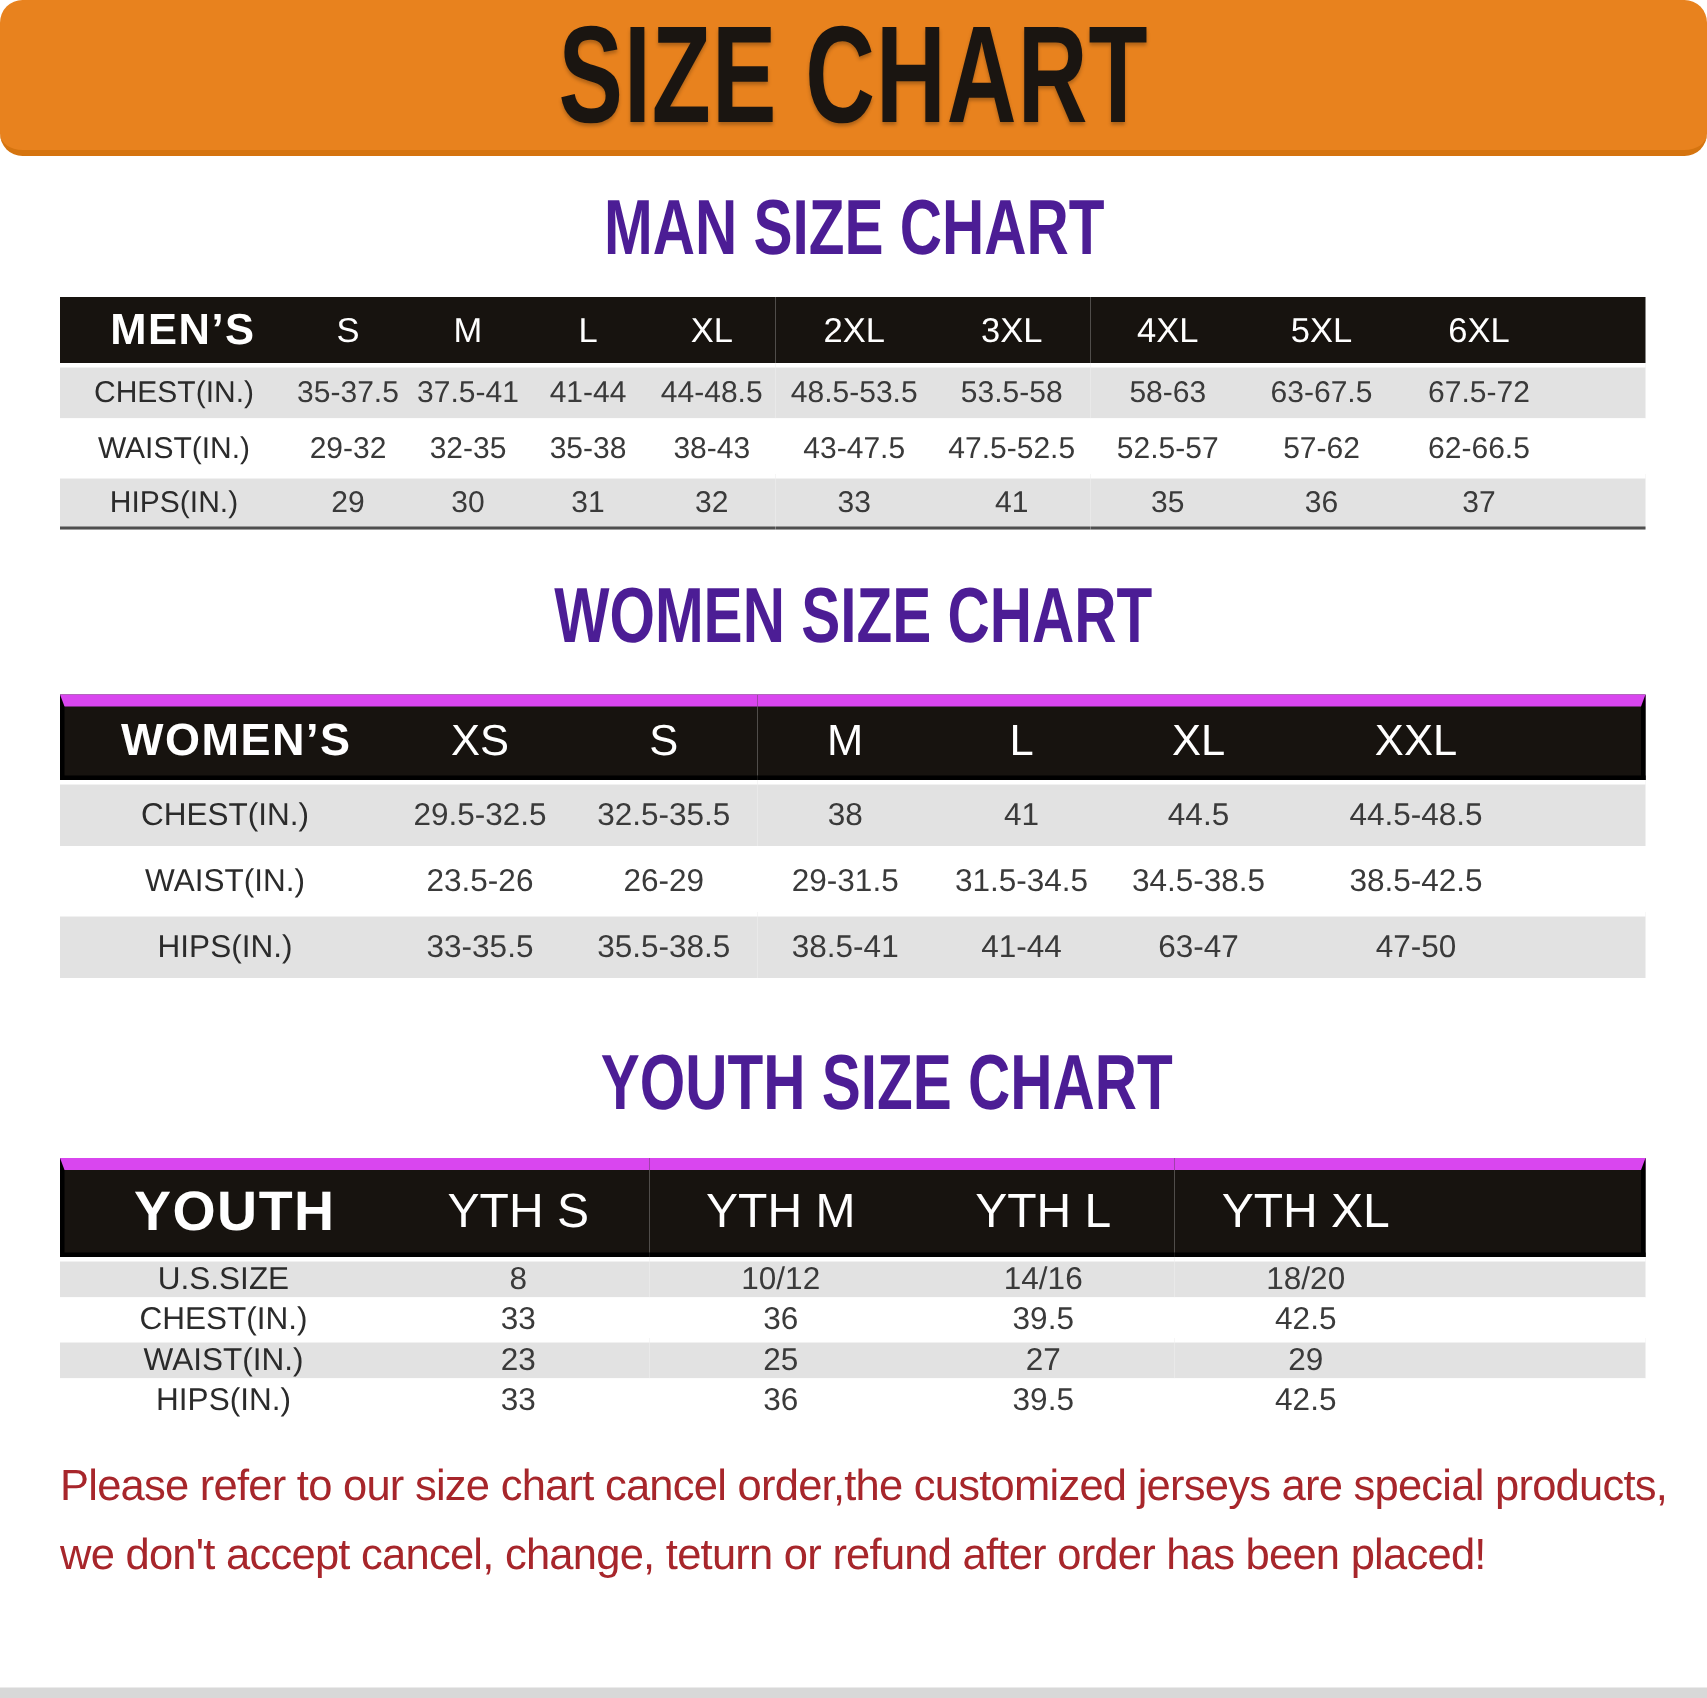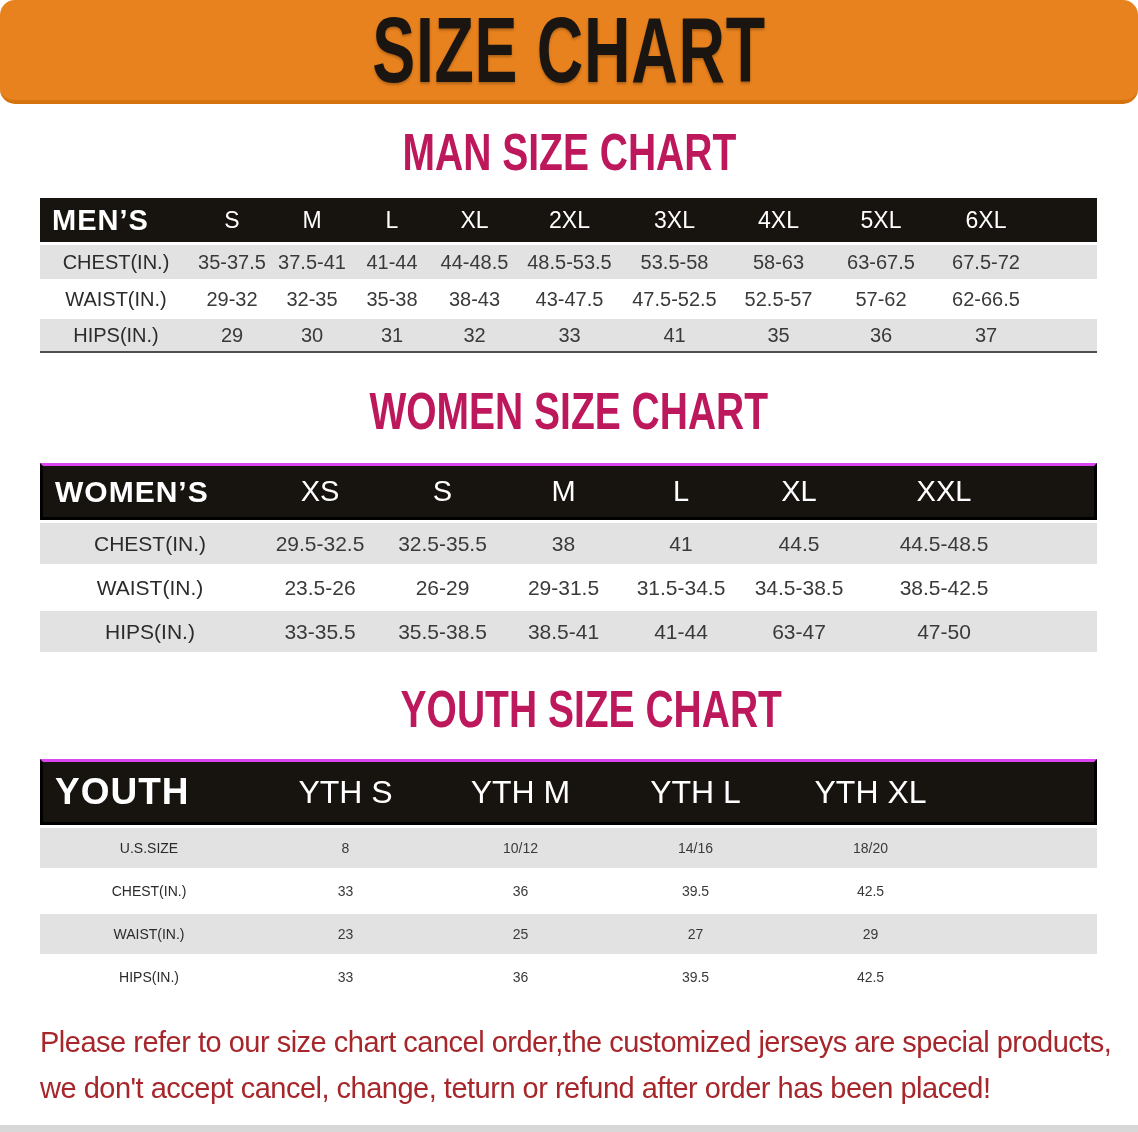--- a/index.html
+++ b/index.html
@@ -29,83 +29,83 @@
     transform-origin: center;
     white-space: nowrap;
     letter-spacing: 1px;
     text-shadow: 0 2px 3px rgba(0,0,0,0.25);
   }
 
   
   .section-heading {
     text-align: center;
     height: 52px; line-height: 52px;
-    font-weight: 700; color: #be185d;
+    font-weight: 700; color: #4c1d95;
   }
   .section-heading .inner {
     display: inline-block;
     font-size: 52px;
     transform: scaleX(0.75);
     transform-origin: center;
     white-space: nowrap;
   }
   .sec-h-0 { margin: 22px 0 20px; }
   .sec-h-1 { margin: 32px 0 26px; text-decoration: underline; }
-  .sec-h-2 { margin: 31px 0 24px; padding-left: 44px; }
+  .sec-h-2 { margin: 44px 0 24px; padding-left: 44px; }
 
   
   table.size-table {
     border-collapse: separate; border-spacing: 0;
     table-layout: fixed;
     width: 1057px;
     margin-left: 40px;
   }
   table.size-table thead th {
     background: var(--bar-bg, #17130F);
     color: #ffffff;
     font-weight: 400;
     text-align: center;
     padding: 0;
     vertical-align: middle;
   }
   table.size-table thead th.row-head {
-    text-align: left;
+    text-align: center;
     padding-left: 12px;
     font-weight: 700;
     letter-spacing: 1px;
   }
   table.size-table tbody td {
     text-align: center;
     padding: 0;
     color: var(--value-text, #3A3A3A);
     border-top: 3px solid #ffffff;
     vertical-align: middle;
     background: #ffffff;
   }
   table.size-table tbody tr.alt td { background: var(--row-alt-bg, #E2E2E2); }
   table.size-table tbody td.row-label { color: #2B2B2B; }
 
   
-  table.framed thead th { border-top: 3px solid #d946ef; border-bottom: 3px solid #000; margin-top: 19px; }
+  table.framed thead th { border-top: 8px solid #d946ef; border-bottom: 3px solid #000; margin-top: 19px; }
   table.framed thead th:first-child { border-left: 3px solid #000; }
   table.framed thead th:last-child  { border-right: 3px solid #000; }
 
   
   .sec-0 thead th { height: 44px; font-size: 23px; }
   .sec-0 thead th.row-head { font-size: 29px; }
   .sec-0 tbody td { height: 37px; font-size: 20px; }
   .sec-0 tbody tr:last-child td { border-bottom: 2px solid #4F4F4F; }
 
   .sec-1 thead th { height: 57px; font-size: 29px; }
   .sec-1 thead th.row-head { font-size: 30px; }
   .sec-1 tbody td { height: 44px; font-size: 21px; }
 
   .sec-2 thead th { height: 66px; font-size: 32px; }
   .sec-2 thead th.row-head { font-size: 37px; }
-  .sec-2 tbody td { height: 43px; font-size: 14px; }
+  .sec-2 tbody td { height: 25px; font-size: 21px; }
 
   
   .disclaimer {
     margin: 22px 0 0 40px;
     color: var(--disclaimer-red, #A7262B);
     font-size: 29px;
     line-height: 46px;
     letter-spacing: -0.5px;
     white-space: nowrap;
   }

